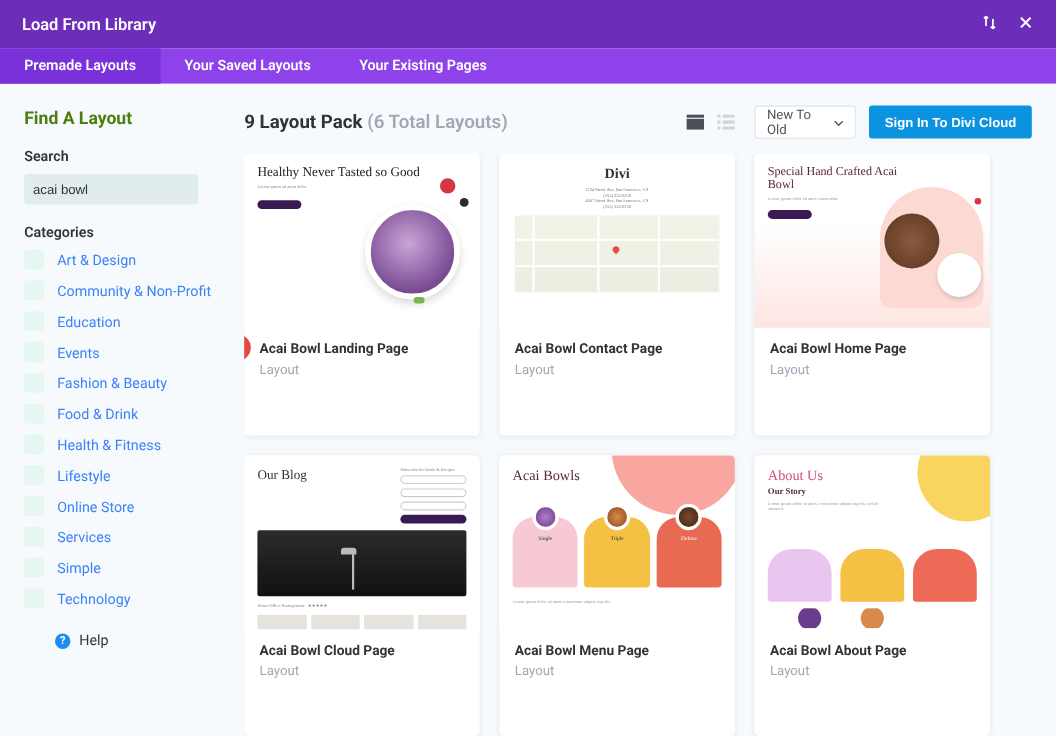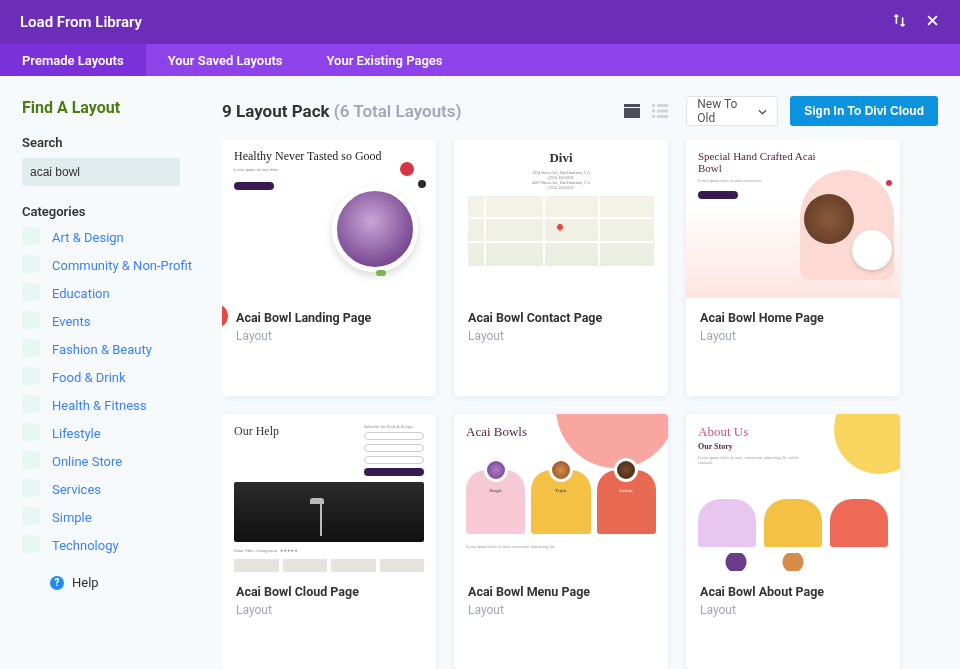--- a/index.html
+++ b/index.html
@@ -243,21 +243,21 @@
         </div>
         <div class="card-meta">
           <div class="card-title">Acai Bowl Home Page</div>
           <div class="card-sub">Layout</div>
         </div>
       </div>
 
       <div class="card">
         <div class="thumb t4">
           <div style="display:flex;justify-content:space-between;align-items:flex-start;">
-            <div style="font-size:12px;">Our Help</div>
+            <div style="font-size:12px;">Our Blog</div>
             <div style="width:60px;">
               <div style="font-size:4px;color:#888;margin-bottom:3px;">Subscribe for Deals &amp; Recipes</div>
               <div class="formrows">
                   <div></div>
                   <div></div>
                   <div></div>
                 </div>
               <div style="height:8px;background:#3a1a52;border-radius:8px;"></div>
             </div>
           </div>

